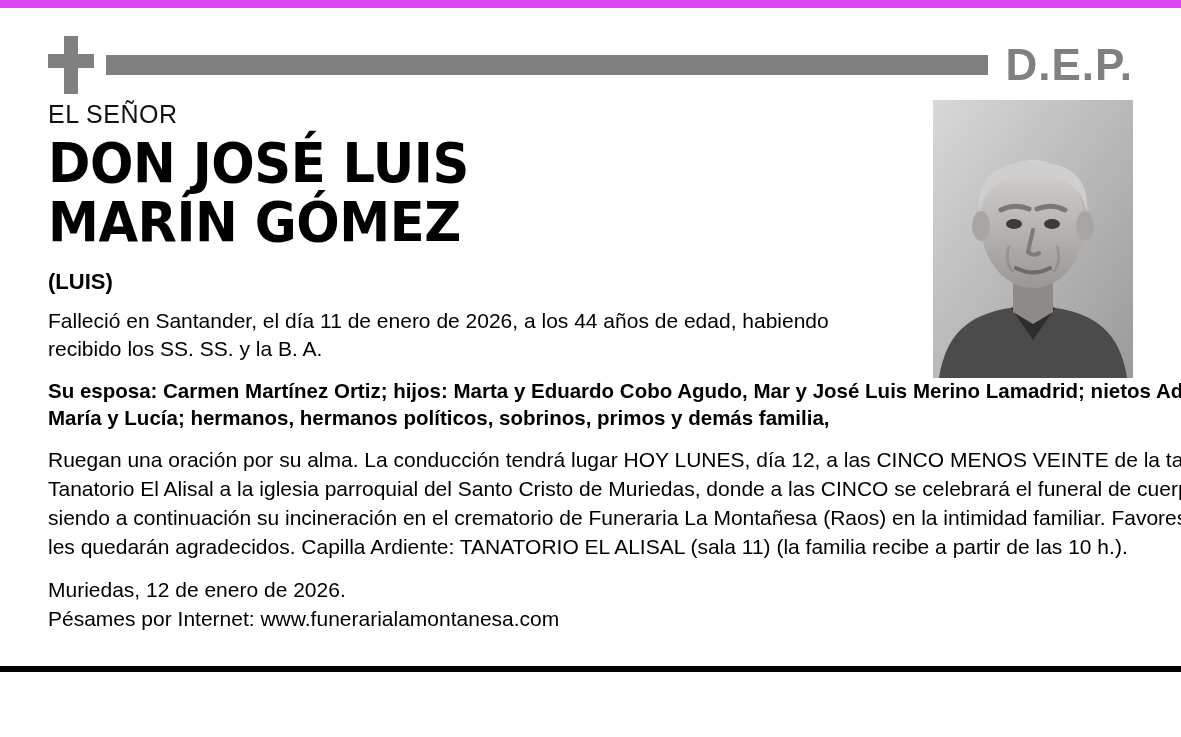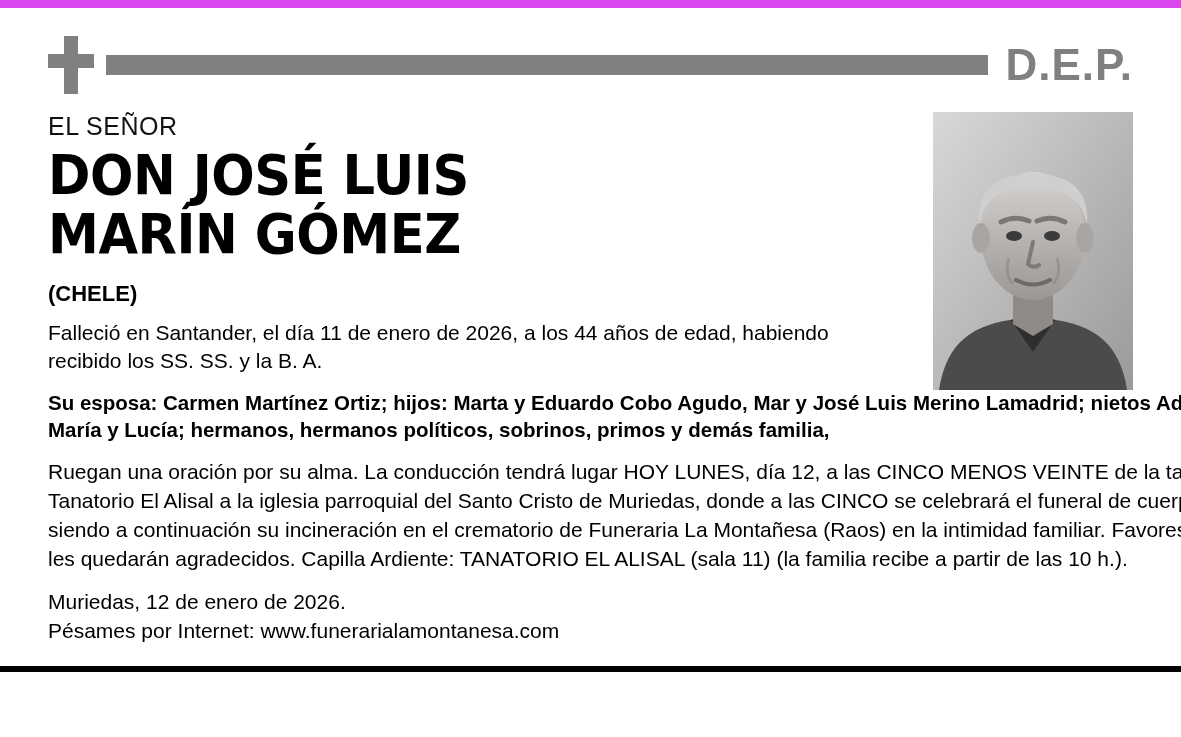--- a/index.html
+++ b/index.html
@@ -70,21 +70,21 @@
     font-size: 44px;
     font-weight: bold;
     letter-spacing: 1px;
     color: #808080;
     line-height: 1;
   }
 
   
   .content {
     position: relative;
-    margin-top: 16px;
+    margin-top: 4px;
   }
   .portrait {
     position: absolute;
     right: 0;
     top: 0;
     width: 200px;
     height: 278px;
     background: #b9b9b9;
     overflow: hidden;
   }
@@ -200,21 +200,21 @@
 
           <path d="M76 146 q-5 16 4 26" stroke="#8b8784" stroke-width="3" fill="none" opacity="0.6"></path>
           <path d="M124 146 q5 16 -4 26" stroke="#8b8784" stroke-width="3" fill="none" opacity="0.6"></path>
         </svg>
       </div>
 
       <div class="text-col">
         <div class="eyebrow">EL SEÑOR</div>
         <div class="name">DON JOSÉ LUIS</div>
         <div class="name">MARÍN GÓMEZ</div>
-        <div class="nickname">(CHELE)</div>
+        <div class="nickname">(LUIS)</div>
         <div class="lede">Falleció en Santander, el día 11 de enero de 2026, a los 44 años de edad, habiendo recibido los SS. SS. y la B. A.</div>
       </div>
 
       <div class="family">Su esposa: Carmen Martínez Ortiz; hijos: Marta y Eduardo Cobo Agudo, Mar y José Luis Merino Lamadrid; nietos Adrián y Elena, María y Lucía; hermanos, hermanos políticos, sobrinos, primos y demás familia,</div>
       <div class="body-text">Ruegan una oración por su alma. La conducción tendrá lugar HOY LUNES, día 12, a las CINCO MENOS VEINTE de la tarde, desde Tanatorio El Alisal a la iglesia parroquial del Santo Cristo de Muriedas, donde a las CINCO se celebrará el funeral de cuerpo presente, siendo a continuación su incineración en el crematorio de Funeraria La Montañesa (Raos) en la intimidad familiar. Favores por los cuales les quedarán agradecidos. Capilla Ardiente: TANATORIO EL ALISAL (sala 11) (la familia recibe a partir de las 10 h.).</div>
       <div class="footer-line">Muriedas, 12 de enero de 2026.</div>
       <div class="footer-line">Pésames por Internet: www.funerarialamontanesa.com</div>
 
     </div>
   </div>

